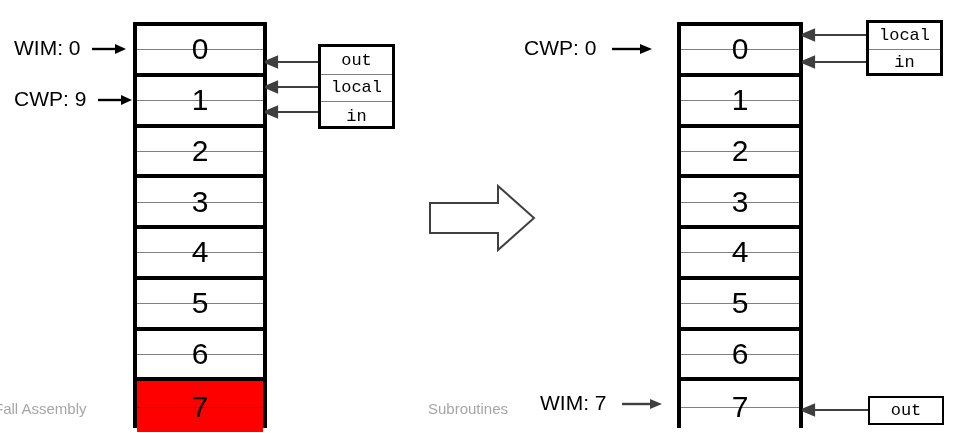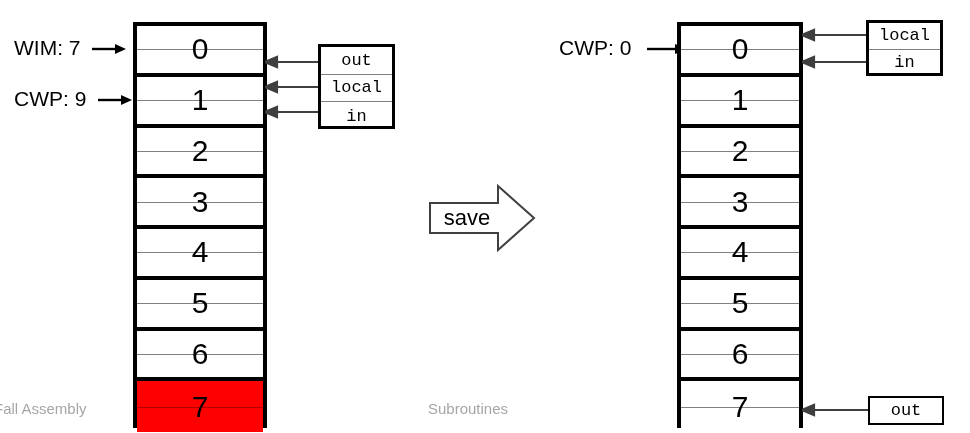--- a/index.html
+++ b/index.html
@@ -94,21 +94,21 @@
     font-family:"Liberation Sans", sans-serif;
   }
   svg{display:block;}
 </style>
 </head>
 <body>
 
 <div class="stage">
 
   <div class="ptr-label" style="left:14px; top:36px;">
-    <span>WIM: 7</span>
+    <span>WIM: 0</span>
     <span style="display:inline-block;vertical-align:middle;margin-left:6px;">
       <svg width="34" height="14" viewBox="0 0 34 14">
         <line x1="0" y1="7" x2="26" y2="7" stroke="#000" stroke-width="2.4"></line>
         <polygon points="34,7 23,2 23,12" fill="#000"></polygon>
       </svg>
     </span>
   </div>
 
   <div class="ptr-label" style="left:14px; top:87px;">
     <span>CWP: 9</span>
@@ -177,33 +177,41 @@
     </div>
     <div class="tagrow" style="height:27.66px;">
       <span>in</span>
     </div>
   </div>
 
   <div class="save-arrow" style="left:428px; top:183px; width:108px; height:70px;">
     <svg width="108" height="70" viewBox="0 0 108 70">
       <polygon points="2,20 70,20 70,3 106,35 70,67 70,50 2,50" fill="#ffffff" stroke="#404040" stroke-width="2"></polygon>
     </svg>
-    <div class="save-label" style="left:8px; top:4px; width:62px; height:62px;">save</div>
-  </div>
-
-  <div class="ptr-label" style="left:559px; top:36px;">
+  </div>
+
+  <div class="ptr-label" style="left:524px; top:36px;">
     <span>CWP: 0</span>
     <span style="display:inline-block;vertical-align:middle;margin-left:10px;">
       <svg width="40" height="14" viewBox="0 0 40 14">
         <line x1="0" y1="7" x2="31" y2="7" stroke="#000" stroke-width="2.4"></line>
         <polygon points="40,7 28,2 28,12" fill="#000"></polygon>
       </svg>
     </span>
   </div>
 
+  <div class="ptr-label" style="left:540px; top:391px;">
+    <span>WIM: 7</span>
+    <span style="display:inline-block;vertical-align:middle;margin-left:10px;">
+      <svg width="40" height="14" viewBox="0 0 40 14">
+        <line x1="0" y1="7" x2="31" y2="7" stroke="#3f3f3f" stroke-width="2.4"></line>
+        <polygon points="40,7 28,2 28,12" fill="#3f3f3f"></polygon>
+      </svg>
+    </span>
+  </div>
 
   <div class="column" style="left:677px; top:22px; width:126px; height:406px;">
     <div class="cell" style="height:50.75px;">
       <div class="halfline"></div>
       <div class="num">0</div>
     </div>
     <div class="cell" style="height:50.75px;">
       <div class="halfline"></div>
       <div class="num">1</div>
     </div>

